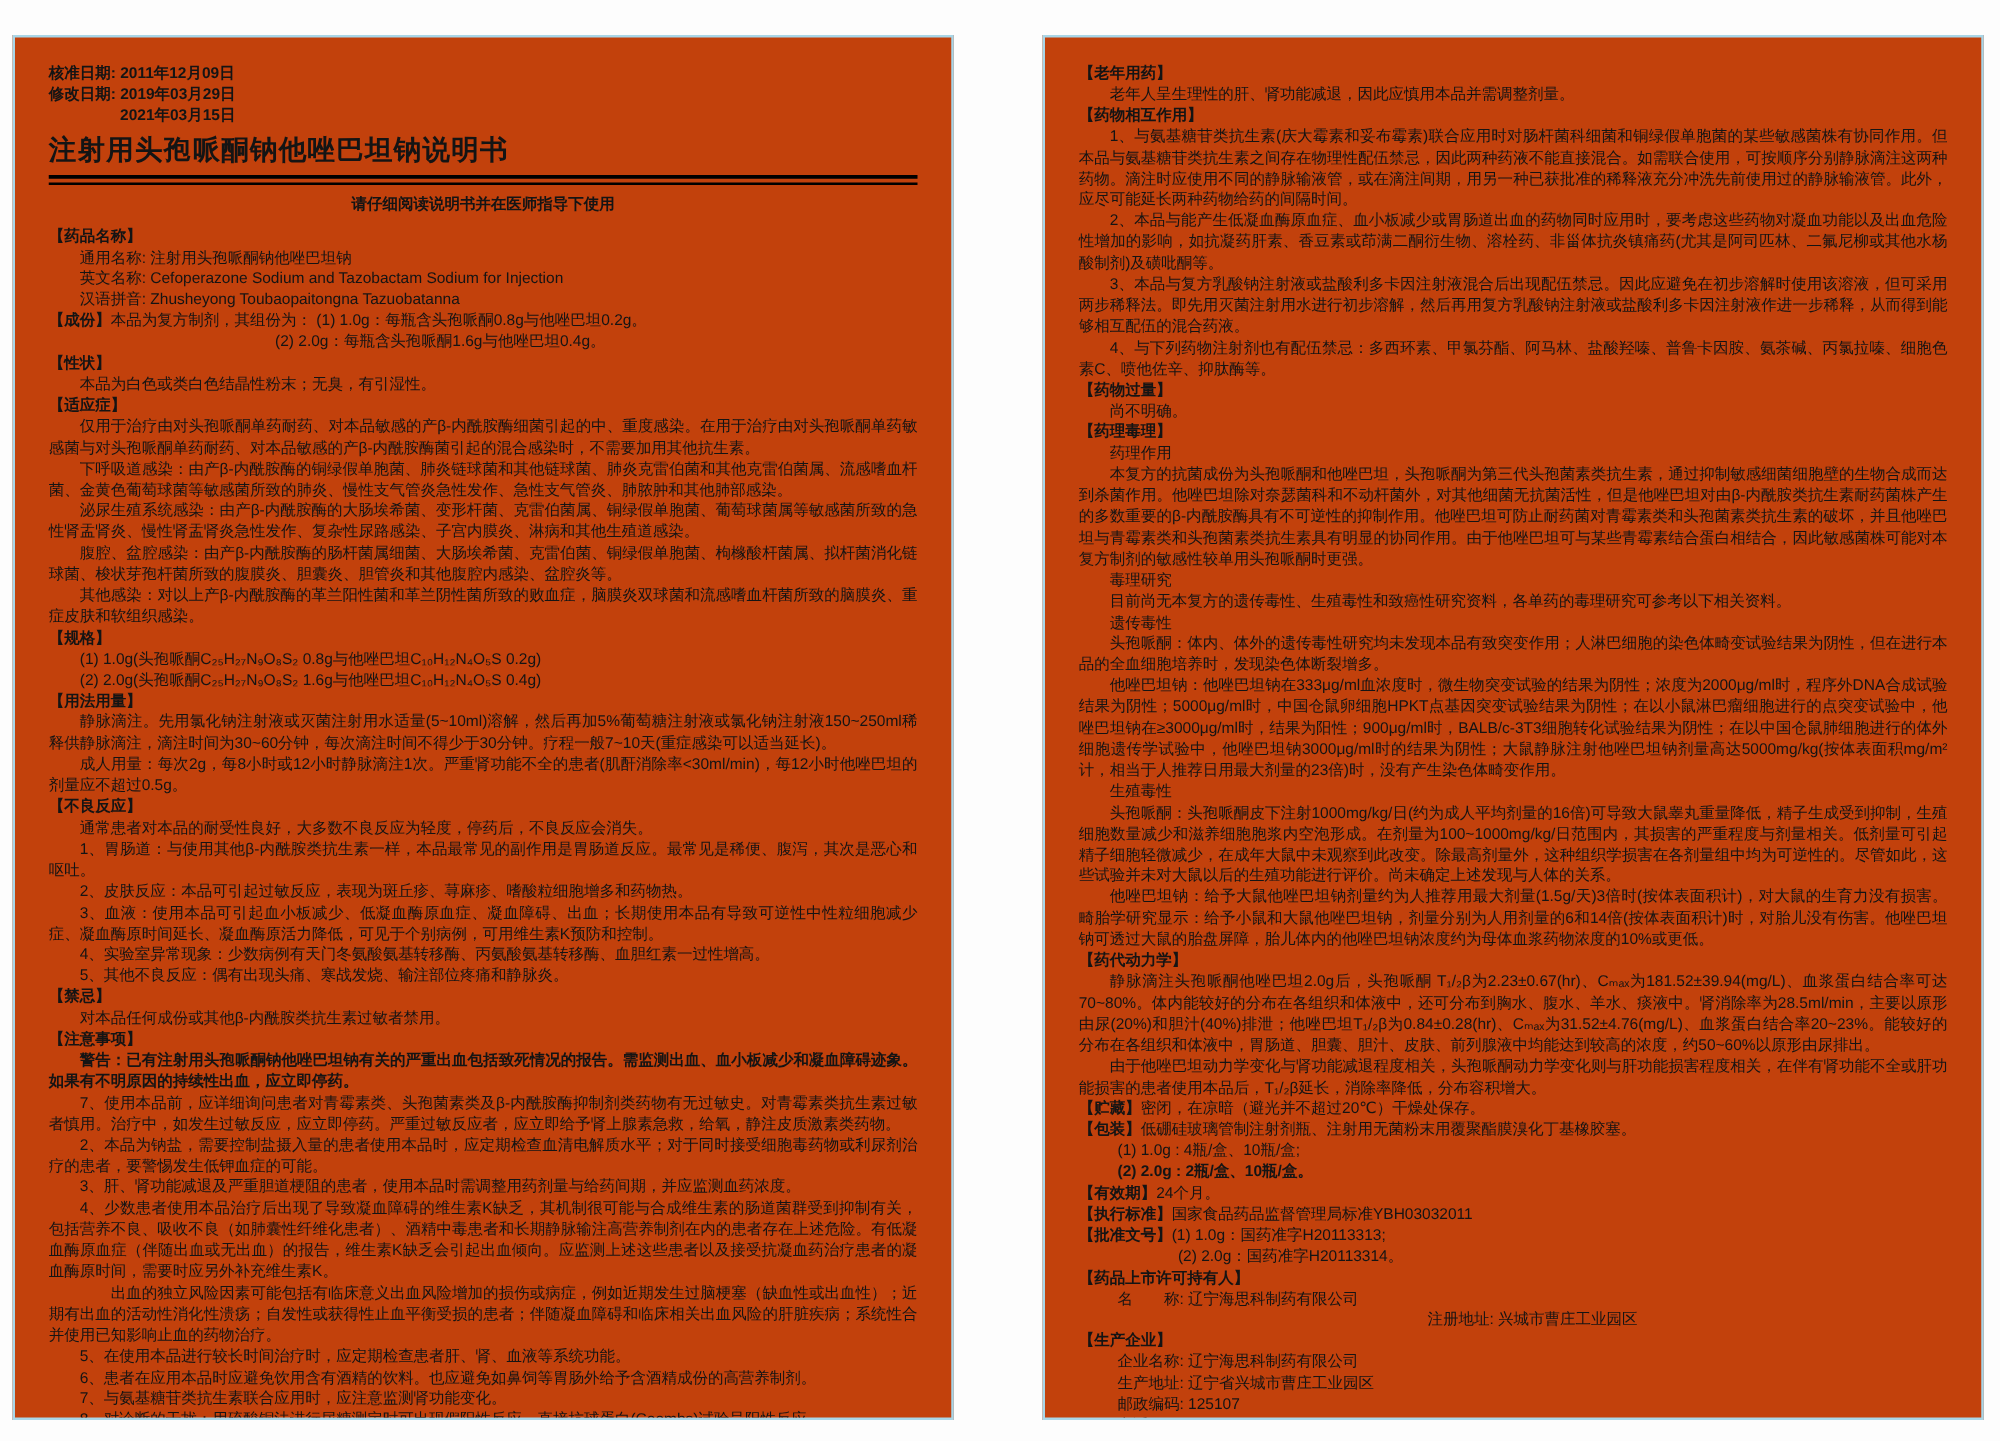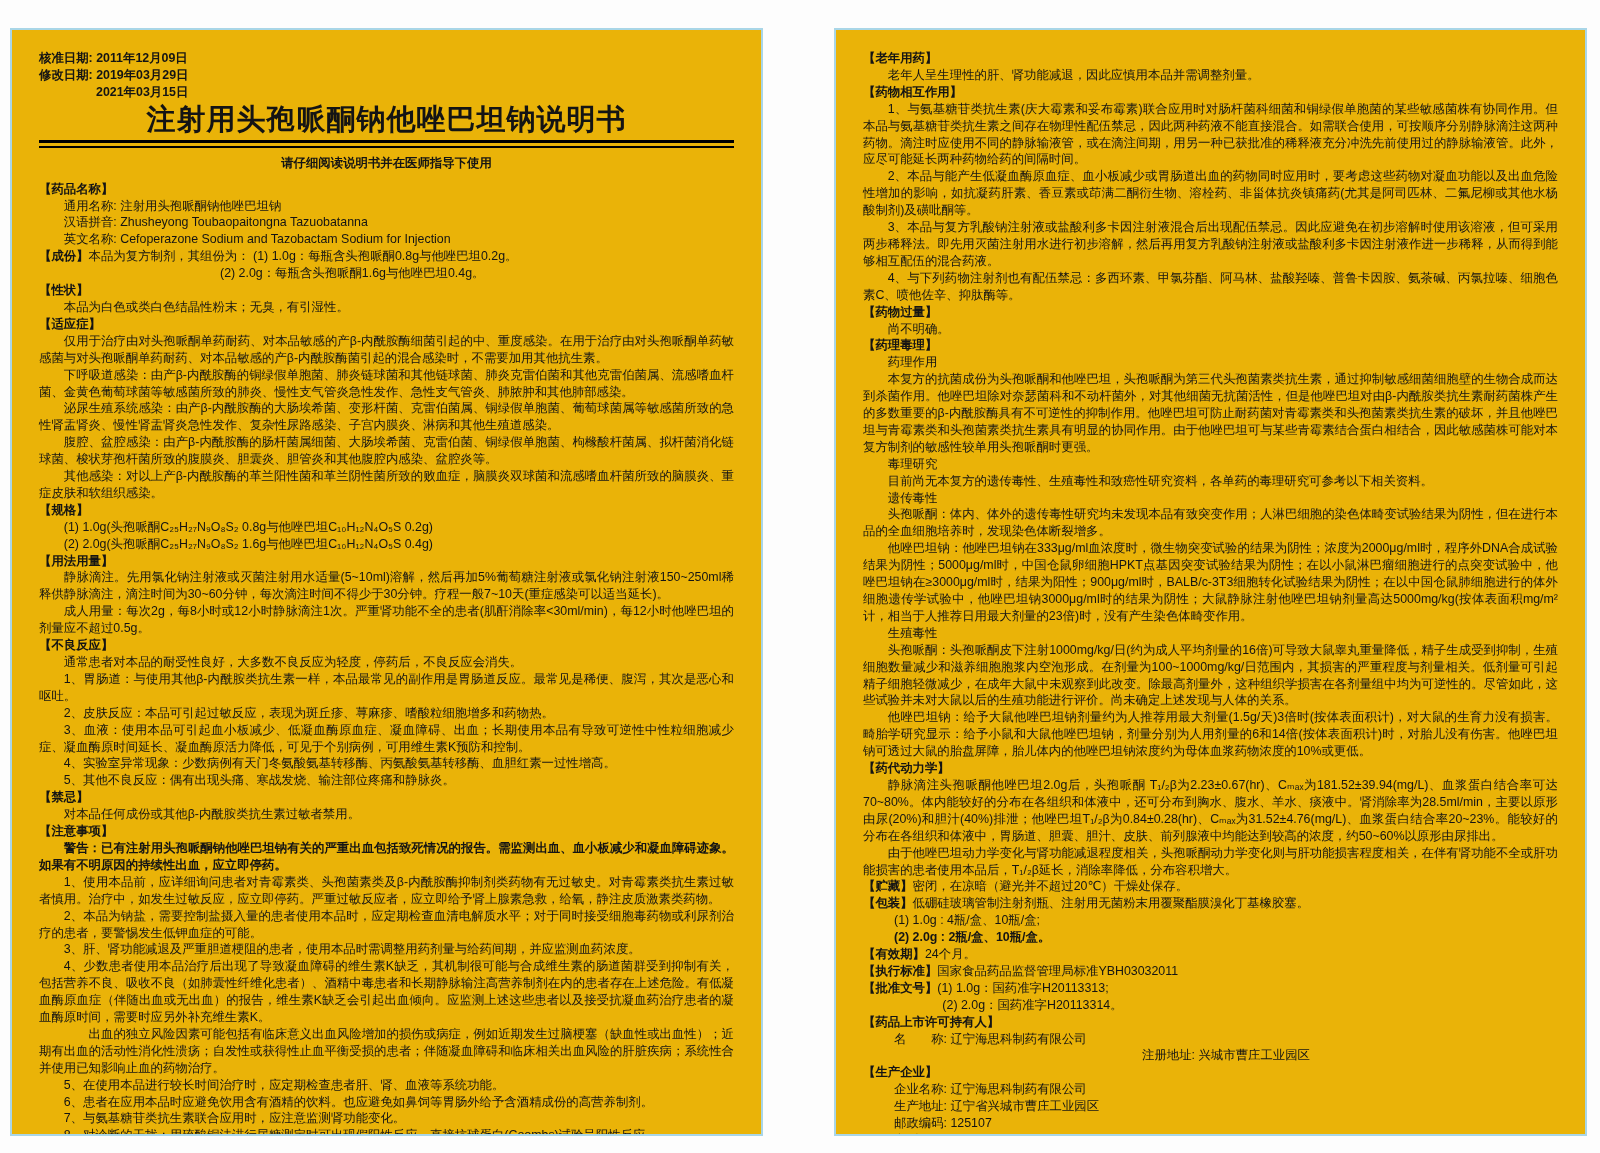--- a/index.html
+++ b/index.html
@@ -4,29 +4,29 @@
 <style>
   html,body{margin:0;padding:0;}
   body{
     width:1600px;height:1153px;overflow:hidden;background:#fdfdfd;
     font-family:"Liberation Sans","DejaVu Sans",sans-serif;
     color:#141414;
   }
   .sheet{position:relative;width:1600px;height:1153px;}
   .page{
     position:absolute;top:28px;width:753px;height:1108px;
-    background:#eab308;border:2px solid #a9d6e7;box-sizing:border-box;
+    background:#c2410c;border:2px solid #a9d6e7;box-sizing:border-box;
     padding:20px 27px 16px 27px;overflow:hidden;
     font-size:12.4px;line-height:16.9px;
     text-align:left;
   }
   .page-left{left:10px;}
   .page-right{left:834px;}
   .b-meta{font-weight:bold;}
-  .b-title{text-align:center;font-weight:bold;font-size:29px;line-height:31px;margin:3px 0 5px 0;letter-spacing:1px;}
+  .b-title{text-align:left;font-weight:bold;font-size:22px;line-height:31px;margin:3px 0 5px 0;letter-spacing:1px;}
   .b-rule{height:3px;border-top:3px solid #000;border-bottom:2px solid #000;margin:2px 0 7px 0;}
   .b-subtitle{text-align:center;font-weight:bold;margin-bottom:9px;}
   .b-h{font-weight:bold;}
   .b-p{text-indent:2em;text-align:justify;}
   .b-line{margin-left:2em;}
   .b-cont{}
   .b-hinline .h{font-weight:bold;}
   .b-hinline{text-align:justify;}
 </style>
 </head>
@@ -35,22 +35,22 @@
 <div class="sheet">
   <div class="page page-left">
       <div class="b-meta">核准日期: 2011年12月09日</div>
       <div class="b-meta">修改日期: 2019年03月29日</div>
       <div class="b-meta" style="margin-left: 4.6em;">2021年03月15日</div>
       <div class="b-title">注射用头孢哌酮钠他唑巴坦钠说明书</div>
       <div class="b-rule"></div>
       <div class="b-subtitle">请仔细阅读说明书并在医师指导下使用</div>
       <div class="b-h">【药品名称】</div>
       <div class="b-line">通用名称: 注射用头孢哌酮钠他唑巴坦钠</div>
+      <div class="b-line">英文名称: Cefoperazone Sodium and Tazobactam Sodium for Injection</div>
       <div class="b-line">汉语拼音: Zhusheyong Toubaopaitongna Tazuobatanna</div>
-      <div class="b-line">英文名称: Cefoperazone Sodium and Tazobactam Sodium for Injection</div>
       <div class="b-hinline"><span class="h">【成份】</span><span>本品为复方制剂，其组份为： (1) 1.0g：每瓶含头孢哌酮0.8g与他唑巴坦0.2g。</span></div>
       <div class="b-cont" style="margin-left: 14.6em;">(2) 2.0g：每瓶含头孢哌酮1.6g与他唑巴坦0.4g。</div>
       <div class="b-h">【性状】</div>
       <div class="b-p">本品为白色或类白色结晶性粉末；无臭，有引湿性。</div>
       <div class="b-h">【适应症】</div>
       <div class="b-p">仅用于治疗由对头孢哌酮单药耐药、对本品敏感的产β-内酰胺酶细菌引起的中、重度感染。在用于治疗由对头孢哌酮单药敏感菌与对头孢哌酮单药耐药、对本品敏感的产β-内酰胺酶菌引起的混合感染时，不需要加用其他抗生素。</div>
       <div class="b-p">下呼吸道感染：由产β-内酰胺酶的铜绿假单胞菌、肺炎链球菌和其他链球菌、肺炎克雷伯菌和其他克雷伯菌属、流感嗜血杆菌、金黄色葡萄球菌等敏感菌所致的肺炎、慢性支气管炎急性发作、急性支气管炎、肺脓肿和其他肺部感染。</div>
       <div class="b-p">泌尿生殖系统感染：由产β-内酰胺酶的大肠埃希菌、变形杆菌、克雷伯菌属、铜绿假单胞菌、葡萄球菌属等敏感菌所致的急性肾盂肾炎、慢性肾盂肾炎急性发作、复杂性尿路感染、子宫内膜炎、淋病和其他生殖道感染。</div>
       <div class="b-p">腹腔、盆腔感染：由产β-内酰胺酶的肠杆菌属细菌、大肠埃希菌、克雷伯菌、铜绿假单胞菌、枸橼酸杆菌属、拟杆菌消化链球菌、梭状芽孢杆菌所致的腹膜炎、胆囊炎、胆管炎和其他腹腔内感染、盆腔炎等。</div>
       <div class="b-p">其他感染：对以上产β-内酰胺酶的革兰阳性菌和革兰阴性菌所致的败血症，脑膜炎双球菌和流感嗜血杆菌所致的脑膜炎、重症皮肤和软组织感染。</div>
@@ -64,21 +64,21 @@
       <div class="b-p">通常患者对本品的耐受性良好，大多数不良反应为轻度，停药后，不良反应会消失。</div>
       <div class="b-p">1、胃肠道：与使用其他β-内酰胺类抗生素一样，本品最常见的副作用是胃肠道反应。最常见是稀便、腹泻，其次是恶心和呕吐。</div>
       <div class="b-p">2、皮肤反应：本品可引起过敏反应，表现为斑丘疹、荨麻疹、嗜酸粒细胞增多和药物热。</div>
       <div class="b-p">3、血液：使用本品可引起血小板减少、低凝血酶原血症、凝血障碍、出血；长期使用本品有导致可逆性中性粒细胞减少症、凝血酶原时间延长、凝血酶原活力降低，可见于个别病例，可用维生素K预防和控制。</div>
       <div class="b-p">4、实验室异常现象：少数病例有天门冬氨酸氨基转移酶、丙氨酸氨基转移酶、血胆红素一过性增高。</div>
       <div class="b-p">5、其他不良反应：偶有出现头痛、寒战发烧、输注部位疼痛和静脉炎。</div>
       <div class="b-h">【禁忌】</div>
       <div class="b-p">对本品任何成份或其他β-内酰胺类抗生素过敏者禁用。</div>
       <div class="b-h">【注意事项】</div>
       <div class="b-p" style="font-weight: bold;">警告：已有注射用头孢哌酮钠他唑巴坦钠有关的严重出血包括致死情况的报告。需监测出血、血小板减少和凝血障碍迹象。如果有不明原因的持续性出血，应立即停药。</div>
-      <div class="b-p">1、使用本品前，应详细询问患者对青霉素类、头孢菌素类及β-内酰胺酶抑制剂类药物有无过敏史。对青霉素类抗生素过敏者慎用。治疗中，如发生过敏反应，应立即停药。严重过敏反应者，应立即给予肾上腺素急救，给氧，静注皮质激素类药物。</div>
+      <div class="b-p">7、使用本品前，应详细询问患者对青霉素类、头孢菌素类及β-内酰胺酶抑制剂类药物有无过敏史。对青霉素类抗生素过敏者慎用。治疗中，如发生过敏反应，应立即停药。严重过敏反应者，应立即给予肾上腺素急救，给氧，静注皮质激素类药物。</div>
       <div class="b-p">2、本品为钠盐，需要控制盐摄入量的患者使用本品时，应定期检查血清电解质水平；对于同时接受细胞毒药物或利尿剂治疗的患者，要警惕发生低钾血症的可能。</div>
       <div class="b-p">3、肝、肾功能减退及严重胆道梗阻的患者，使用本品时需调整用药剂量与给药间期，并应监测血药浓度。</div>
       <div class="b-p">4、少数患者使用本品治疗后出现了导致凝血障碍的维生素K缺乏，其机制很可能与合成维生素的肠道菌群受到抑制有关，包括营养不良、吸收不良（如肺囊性纤维化患者）、酒精中毒患者和长期静脉输注高营养制剂在内的患者存在上述危险。有低凝血酶原血症（伴随出血或无出血）的报告，维生素K缺乏会引起出血倾向。应监测上述这些患者以及接受抗凝血药治疗患者的凝血酶原时间，需要时应另外补充维生素K。</div>
       <div class="b-p" style="text-indent: 4em;">出血的独立风险因素可能包括有临床意义出血风险增加的损伤或病症，例如近期发生过脑梗塞（缺血性或出血性）；近期有出血的活动性消化性溃疡；自发性或获得性止血平衡受损的患者；伴随凝血障碍和临床相关出血风险的肝脏疾病；系统性合并使用已知影响止血的药物治疗。</div>
       <div class="b-p">5、在使用本品进行较长时间治疗时，应定期检查患者肝、肾、血液等系统功能。</div>
       <div class="b-p">6、患者在应用本品时应避免饮用含有酒精的饮料。也应避免如鼻饲等胃肠外给予含酒精成份的高营养制剂。</div>
       <div class="b-p">7、与氨基糖苷类抗生素联合应用时，应注意监测肾功能变化。</div>
       <div class="b-p">8、对诊断的干扰：用硫酸铜法进行尿糖测定时可出现假阳性反应，直接抗球蛋白(Coombs)试验呈阳性反应。</div>
     </div>
   <div class="page page-right">

